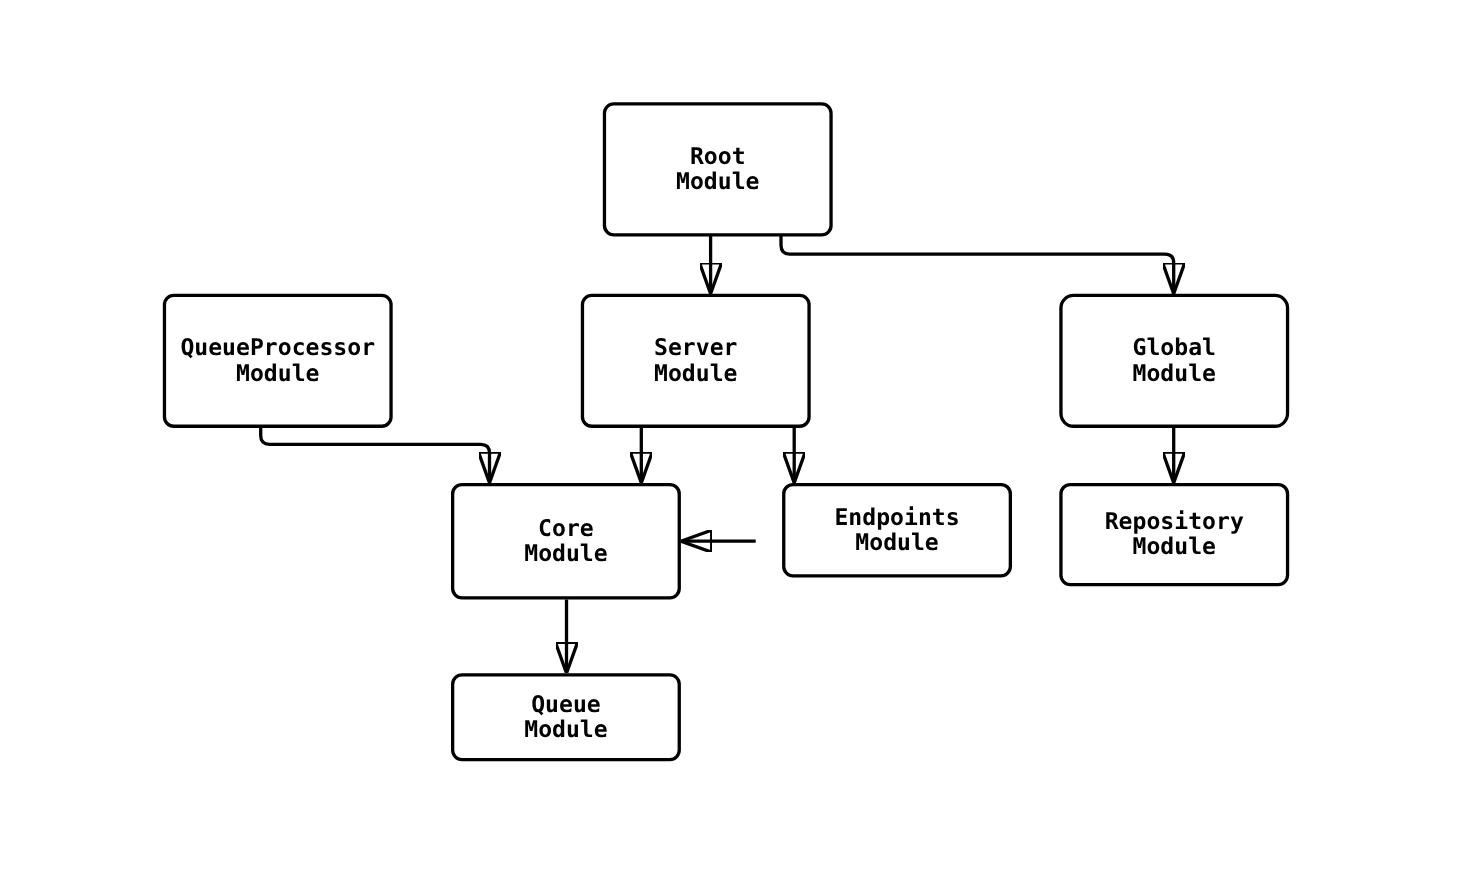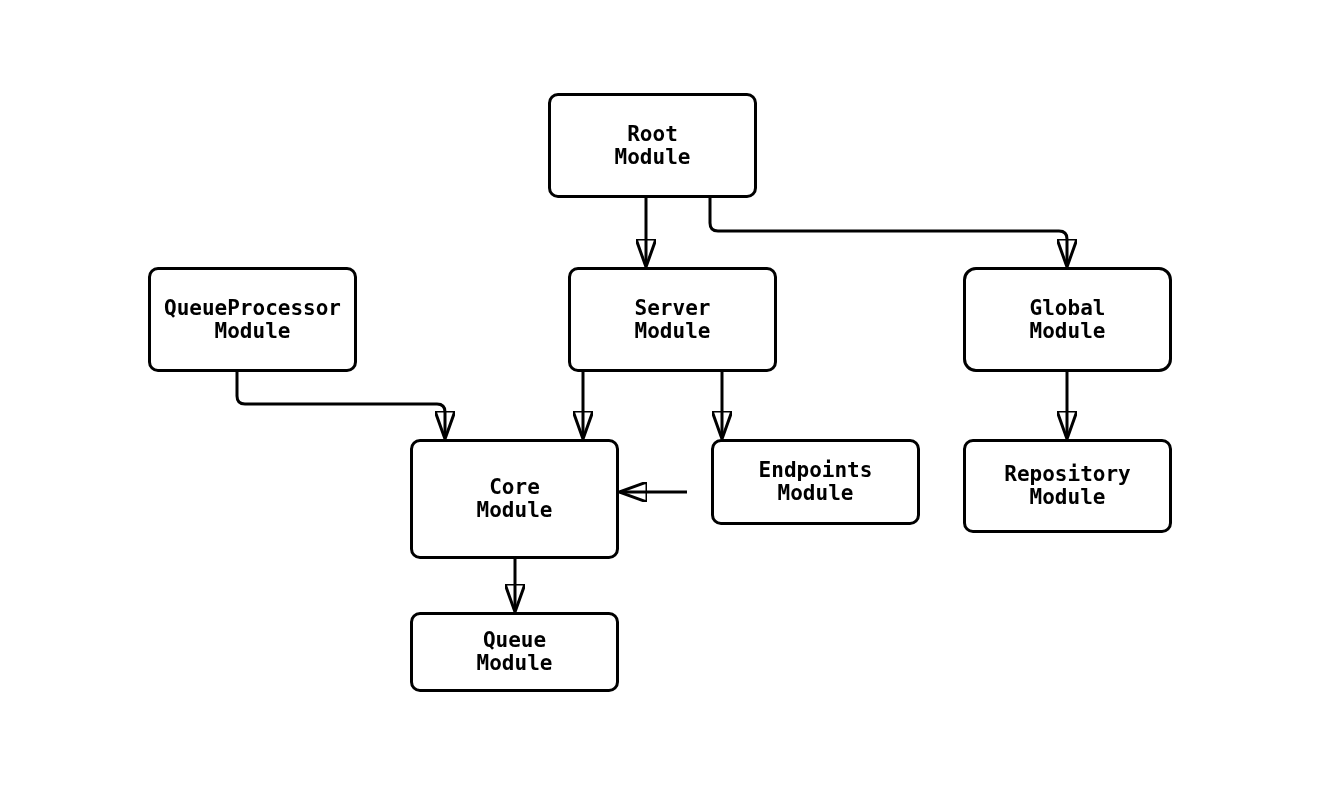--- a/index.html
+++ b/index.html
@@ -23,21 +23,21 @@
     height: 809px;
   }
   .edges path {
     fill: none;
     stroke: #000000;
     stroke-width: 3;
   }
   .node {
     position: absolute;
     width: 209px;
-    height: 105px;
+    height: 122px;
     box-sizing: border-box;
     background: #ffffff;
     border: 3px solid #000000;
     border-radius: 10px;
     display: flex;
     align-items: center;
     justify-content: center;
   }
   .node .label {
     white-space: pre-line;
@@ -72,31 +72,31 @@
   <div class="node" style="left:548px; top:93px;">
     <span class="label">Root
 Module</span>
   </div>
 
   <div class="node" style="left:148px; top:267px;">
     <span class="label">QueueProcessor
 Module</span>
   </div>
 
-  <div class="node" style="left:568px; top:267px;">
+  <div class="node" style="left:528px; top:267px;">
     <span class="label">Server
 Module</span>
   </div>
 
   <div class="node" style="left:963px; top:267px;border-radius:13px;">
     <span class="label">Global
 Module</span>
   </div>
 
-  <div class="node" style="left:410px; top:439px; height:120px;">
+  <div class="node" style="left:410px; top:439px; height:106px;">
     <span class="label">Core
 Module</span>
   </div>
 
   <div class="node" style="left:687px; top:439px; height:86px;margin-left:24px;">
     <span class="label">Endpoints
 Module</span>
   </div>
 
   <div class="node" style="left:963px; top:439px; height:94px;">

